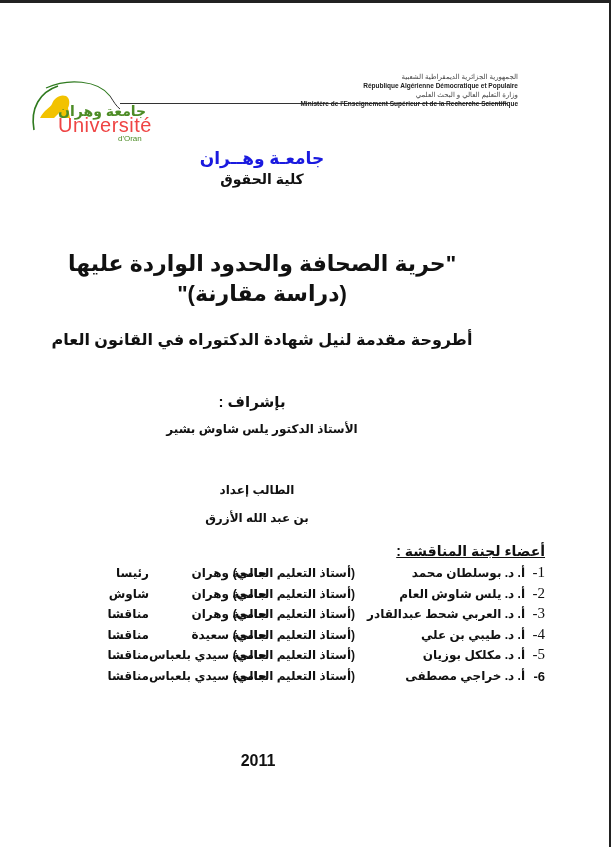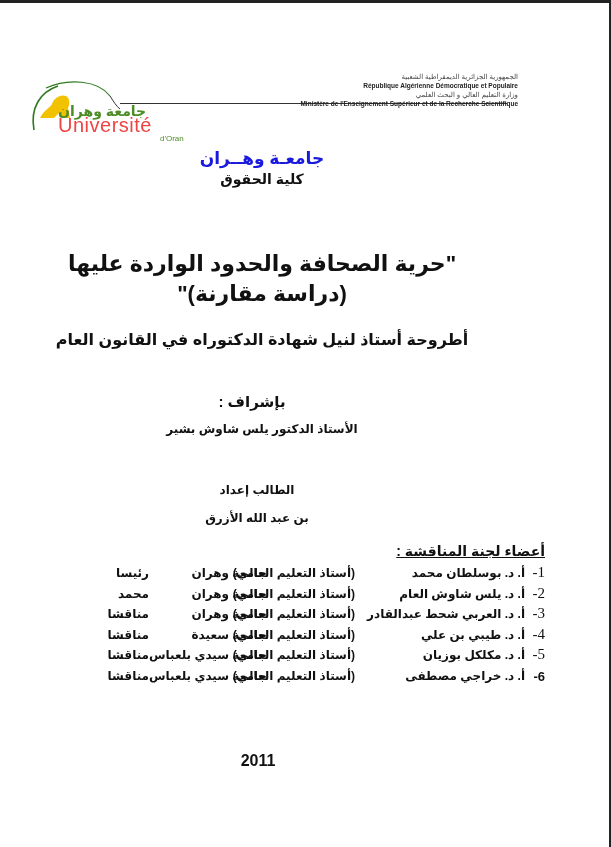--- a/index.html
+++ b/index.html
@@ -11,21 +11,21 @@
   }
   .top-bar { position: absolute; left: 0; top: 0; width: 611px; height: 3px; background: #222; }
   .right-edge { position: absolute; right: 0; top: 0; width: 2px; height: 847px; background: #222; }
 
   
   .header { position: absolute; left: 28px; top: 72px; width: 490px; height: 72px; }
   .logo { position: absolute; left: 0; top: 6px; width: 140px; height: 66px; }
   .logo svg { position: absolute; left: 0; top: 0; }
   .logo-ar { position: absolute; left: 30px; top: 25px; font-size: 14px; font-weight: bold; color: #4d8c26; direction: rtl; white-space: nowrap; }
   .logo-univ { position: absolute; left: 30px; top: 36px; font-size: 20px; color: #ef4444; letter-spacing: 0.5px; white-space: nowrap; }
-  .logo-oran { position: absolute; left: 90px; top: 56px; font-size: 8px; color: #4d8c26; white-space: nowrap; margin-left: 42px; }
+  .logo-oran { position: absolute; left: 90px; top: 56px; font-size: 8px; color: #4d8c26; white-space: nowrap; }
   .header-line { position: absolute; left: 92px; top: 31px; width: 387px; height: 1px; background: #333; }
   .ministry { position: absolute; right: 0; top: 0; text-align: right; line-height: 9px; font-size: 7px; font-weight: bold; color: #222; }
   .ministry .ar { direction: rtl; letter-spacing: 0.5px; font-weight: normal; color: #444; }
   .ministry .fr { font-size: 6.5px; }
 
   
   .center { position: absolute; left: 0; width: 524px; text-align: center; direction: rtl; }
   .univ-name { top: 148px; font-size: 17px; font-weight: bold; color: #1a1adf; }
   .faculty { top: 171px; font-size: 14px; font-weight: bold; }
   .title1 { top: 251px; font-size: 22px; font-weight: bold; }
@@ -78,21 +78,21 @@
     <div class="fr">Ministère de l'Enseignement Supérieur et de la Recherche Scientifique</div>
   </div>
 </div>
 
 <div class="center univ-name">جامعـة وهــران</div>
 <div class="center faculty">كلية الحقوق</div>
 
 <div class="center title1">"حرية الصحافة والحدود الواردة عليها</div>
 <div class="center title2">(دراسة مقارنة)"</div>
 
-<div class="center thesis">أطروحة أستاذ لنيل شهادة الدكتوراه في القانون العام</div>
+<div class="center thesis">أطروحة مقدمة لنيل شهادة الدكتوراه في القانون العام</div>
 
 <div class="center supervision-label">بإشراف :</div>
 <div class="center supervisor">الأستاذ الدكتور  يلس شاوش بشير</div>
 
 <div class="center prepared">الطالب إعداد</div>
 <div class="center student">بن عبد الله الأزرق</div>
 
 <div class="committee-title">أعضاء لجنة المناقشة :</div>
 
 <div class="committee">
@@ -101,21 +101,21 @@
     <span class="name">أ. د. بوسلطان محمد</span>
     <span class="rank">(أستاذ التعليم العالي)</span>
     <span class="uni">جامعة وهران</span>
     <span class="role">رئيسا</span>
   </div>
   <div class="row">
     <span class="num">2-</span>
     <span class="name">أ. د. يلس شاوش العام</span>
     <span class="rank">(أستاذ التعليم العالي)</span>
     <span class="uni">جامعة وهران</span>
-    <span class="role">محمد</span>
+    <span class="role">شاوش</span>
   </div>
   <div class="row">
     <span class="num">3-</span>
     <span class="name">أ. د. العربي شحط عبدالقادر</span>
     <span class="rank">(أستاذ التعليم العالي)</span>
     <span class="uni">جامعة وهران</span>
     <span class="role">مناقشا</span>
   </div>
   <div class="row">
     <span class="num">4-</span>

